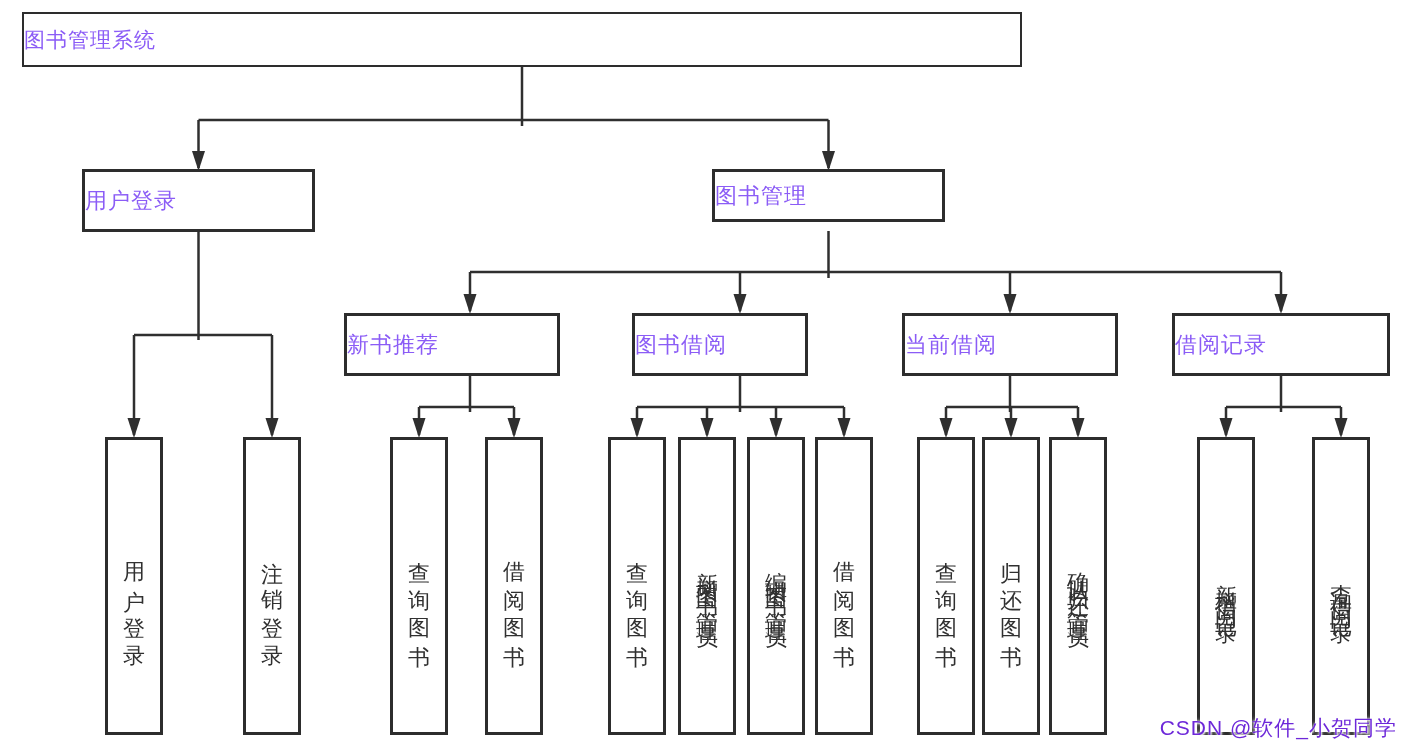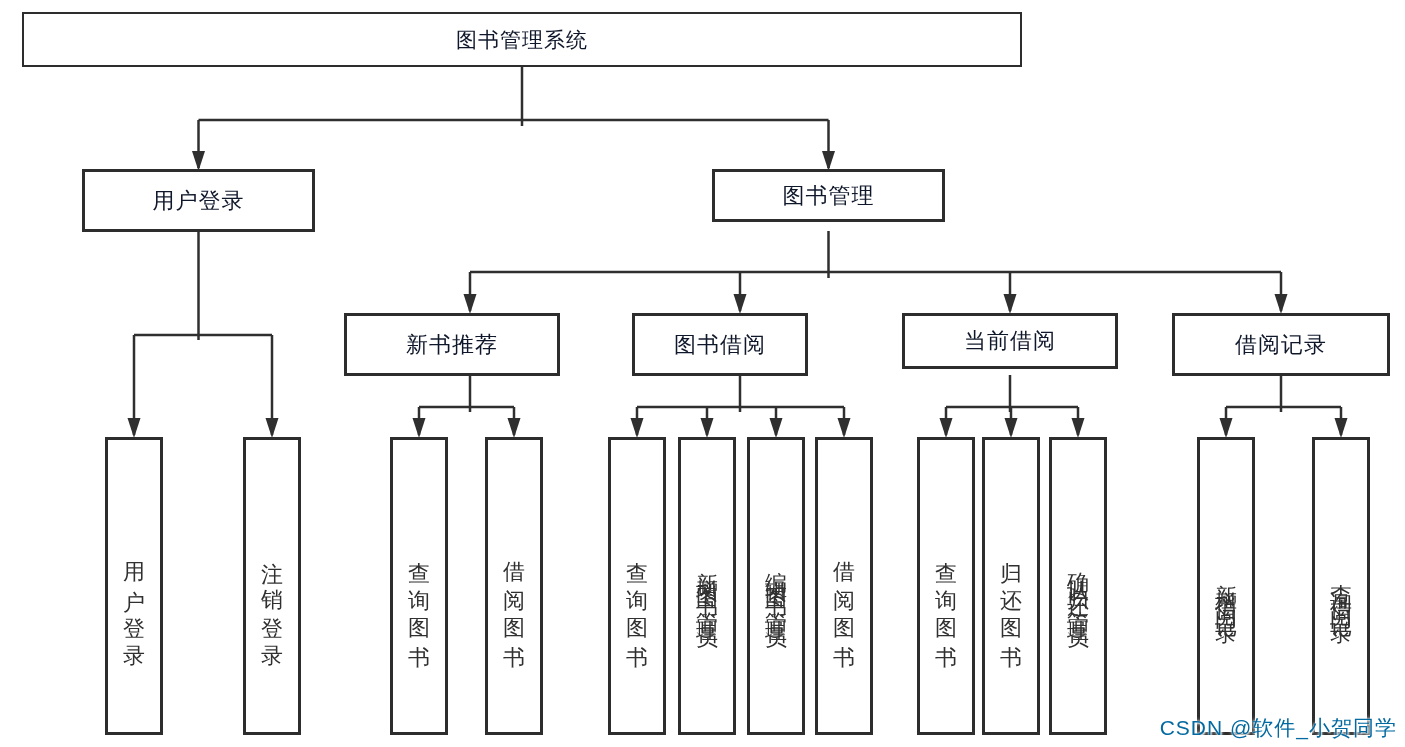--- a/index.html
+++ b/index.html
@@ -10,22 +10,22 @@
     font-family:"Liberation Sans","DejaVu Sans",sans-serif;
     overflow:hidden;
   }
   .box{
     position:absolute;
     box-sizing:border-box;
     background:#ffffff;
     border:3px solid #2d2d2d;
     display:flex;
     align-items:center;
-    justify-content:center;
-    color:#0f172a;
+    justify-content:flex-start;
+    color:#8b5cf6;
   }
   .box.thin{border-width:2px;}
   .box.h span{font-size:22px;letter-spacing:1px;white-space:nowrap;}
   .box.root span{font-size:21px;}
   .vbox{
     position:absolute;
     box-sizing:border-box;
     top:437px;height:298px;width:58px;
     background:#ffffff;
     border:3px solid #2d2d2d;
@@ -41,21 +41,21 @@
     line-height:1;
     white-space:nowrap;
   }
   .vtext.loose{letter-spacing:28px;margin-bottom:-28px;}
   .vtext.tight{letter-spacing:8px;margin-bottom:-8px;}
   svg.connectors{position:absolute;left:0;top:0;pointer-events:none;}
   .watermark{
     position:absolute;
     right:8px;bottom:5px;
     font-size:21px;
-    color:#0369a1;
+    color:#6d28d9;
     letter-spacing:1px;
     text-shadow:0 0 2px #ffffff,0 0 4px #ffffff,1px 1px 2px #ffffff;
     z-index:10;
     white-space:nowrap;
   }
 </style>
 </head>
 <body>
 
 <div class="canvas">
@@ -136,21 +136,21 @@
   <div class="box h" style="left:712px;top:169px;width:233px;height:53px">
     <span>图书管理</span>
   </div>
 
   <div class="box h" style="left:344px;top:313px;width:216px;height:63px">
     <span>新书推荐</span>
   </div>
   <div class="box h" style="left:632px;top:313px;width:176px;height:63px">
     <span>图书借阅</span>
   </div>
-  <div class="box h" style="left:902px;top:313px;width:216px;height:56px">
+  <div class="box h" style="left:902px;top:313px;width:216px;height:63px">
     <span>当前借阅</span>
   </div>
   <div class="box h" style="left:1172px;top:313px;width:218px;height:63px">
     <span>借阅记录</span>
   </div>
 
   <div class="vbox" style="left:105px">
     <span class="vtext loose">用户登录</span>
   </div>
   <div class="vbox" style="left:243px">

